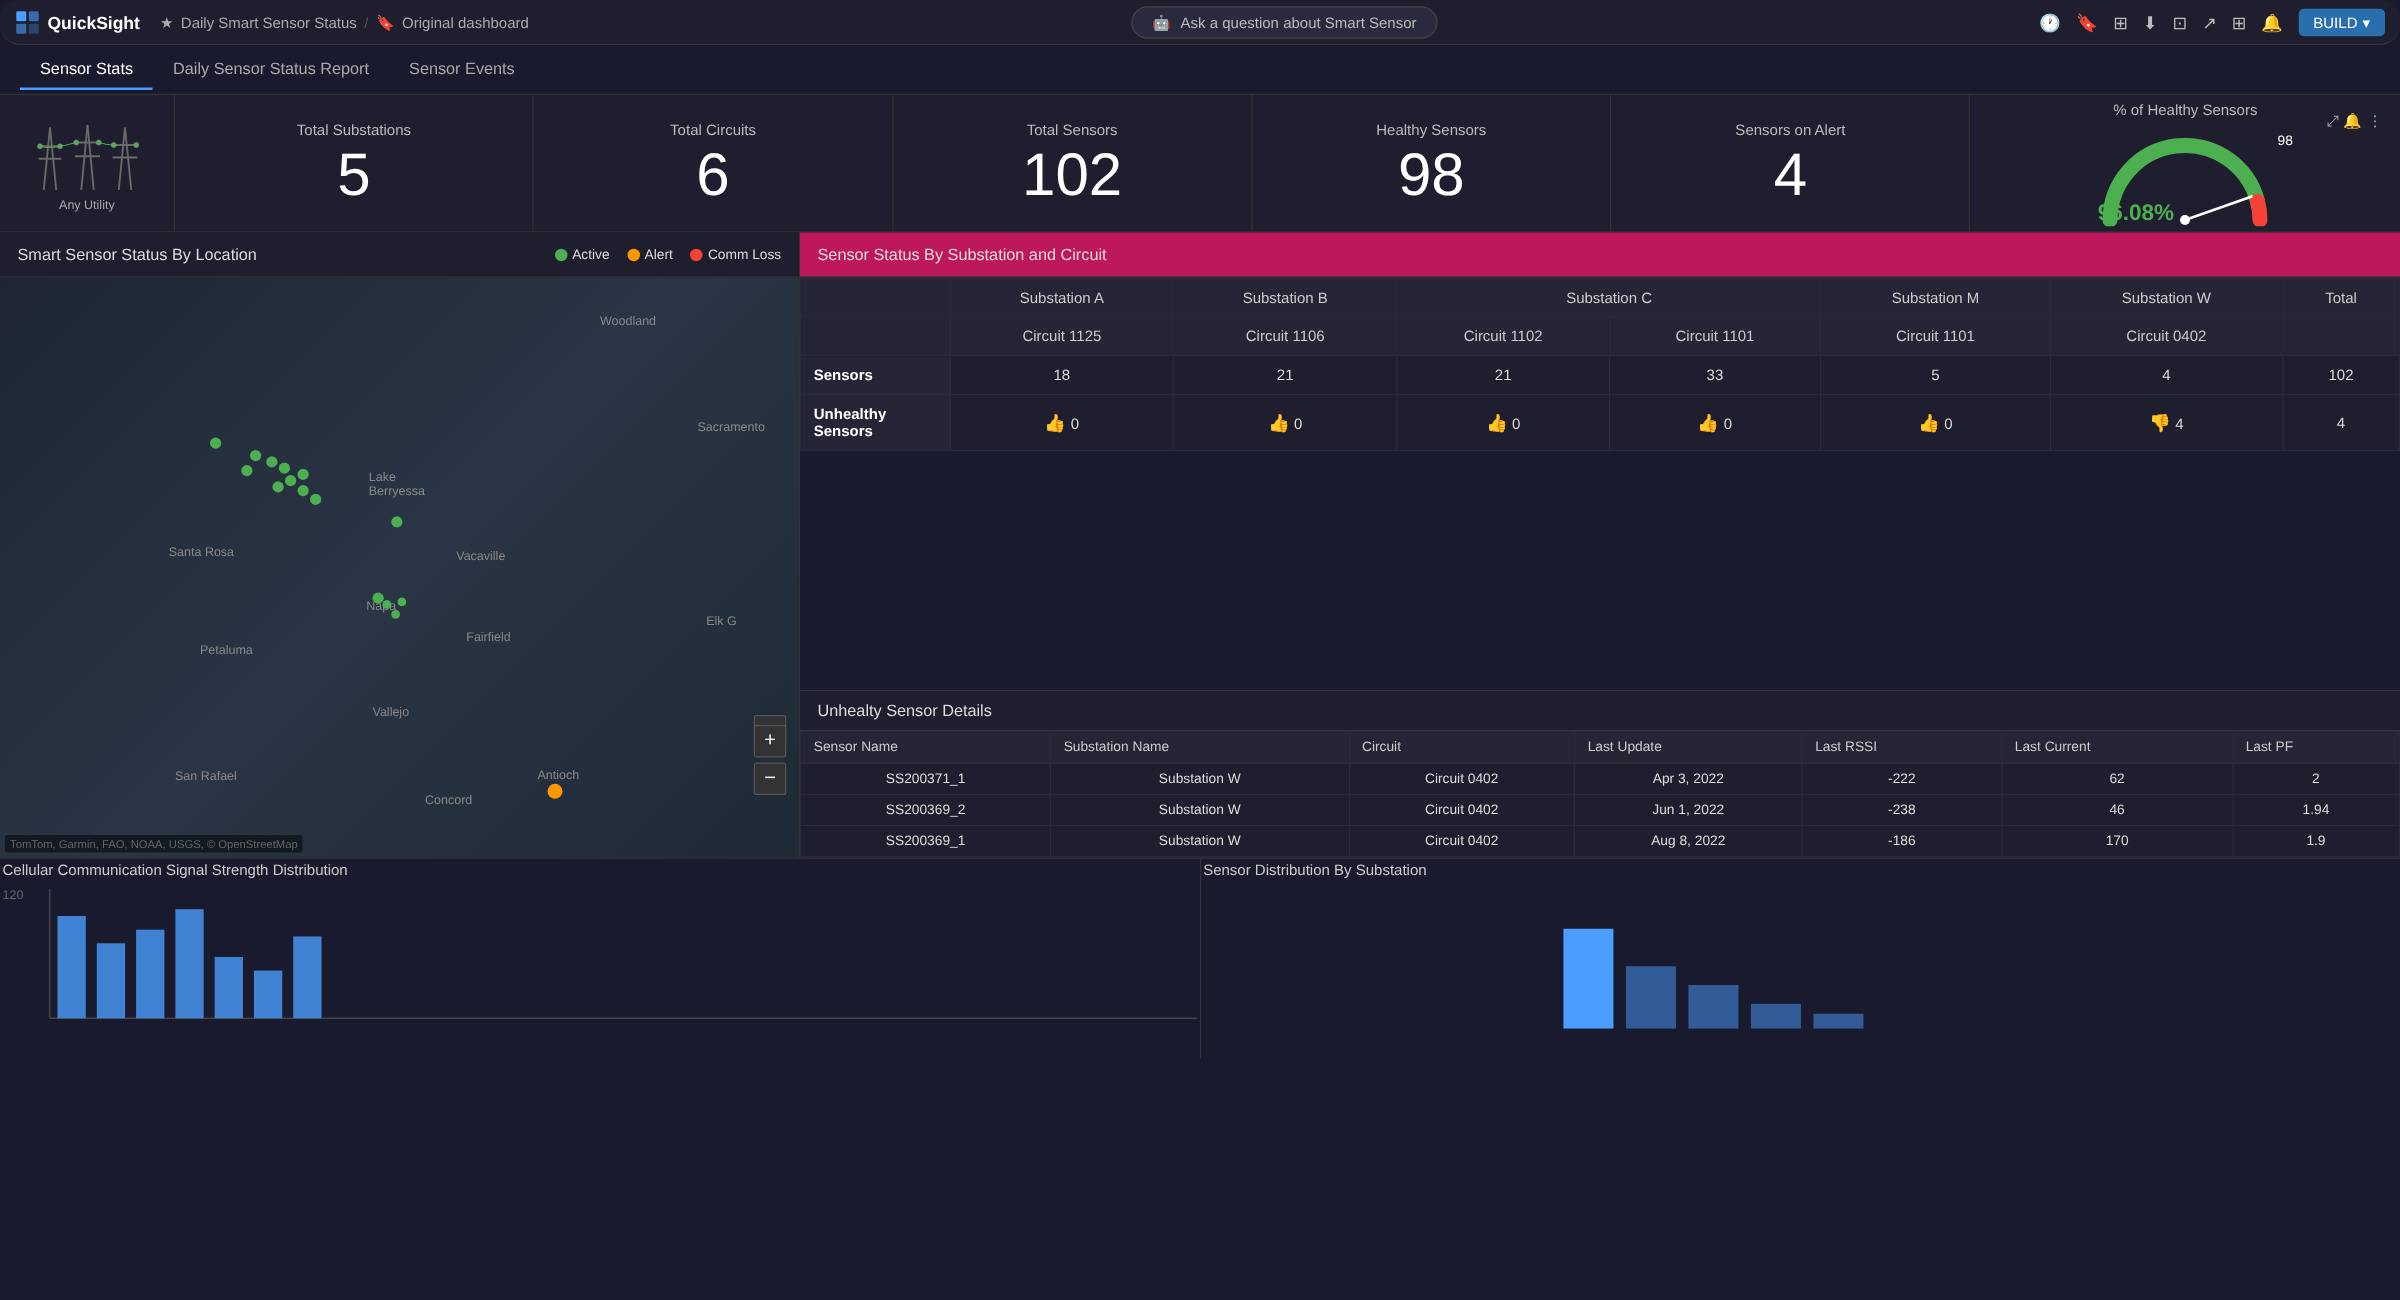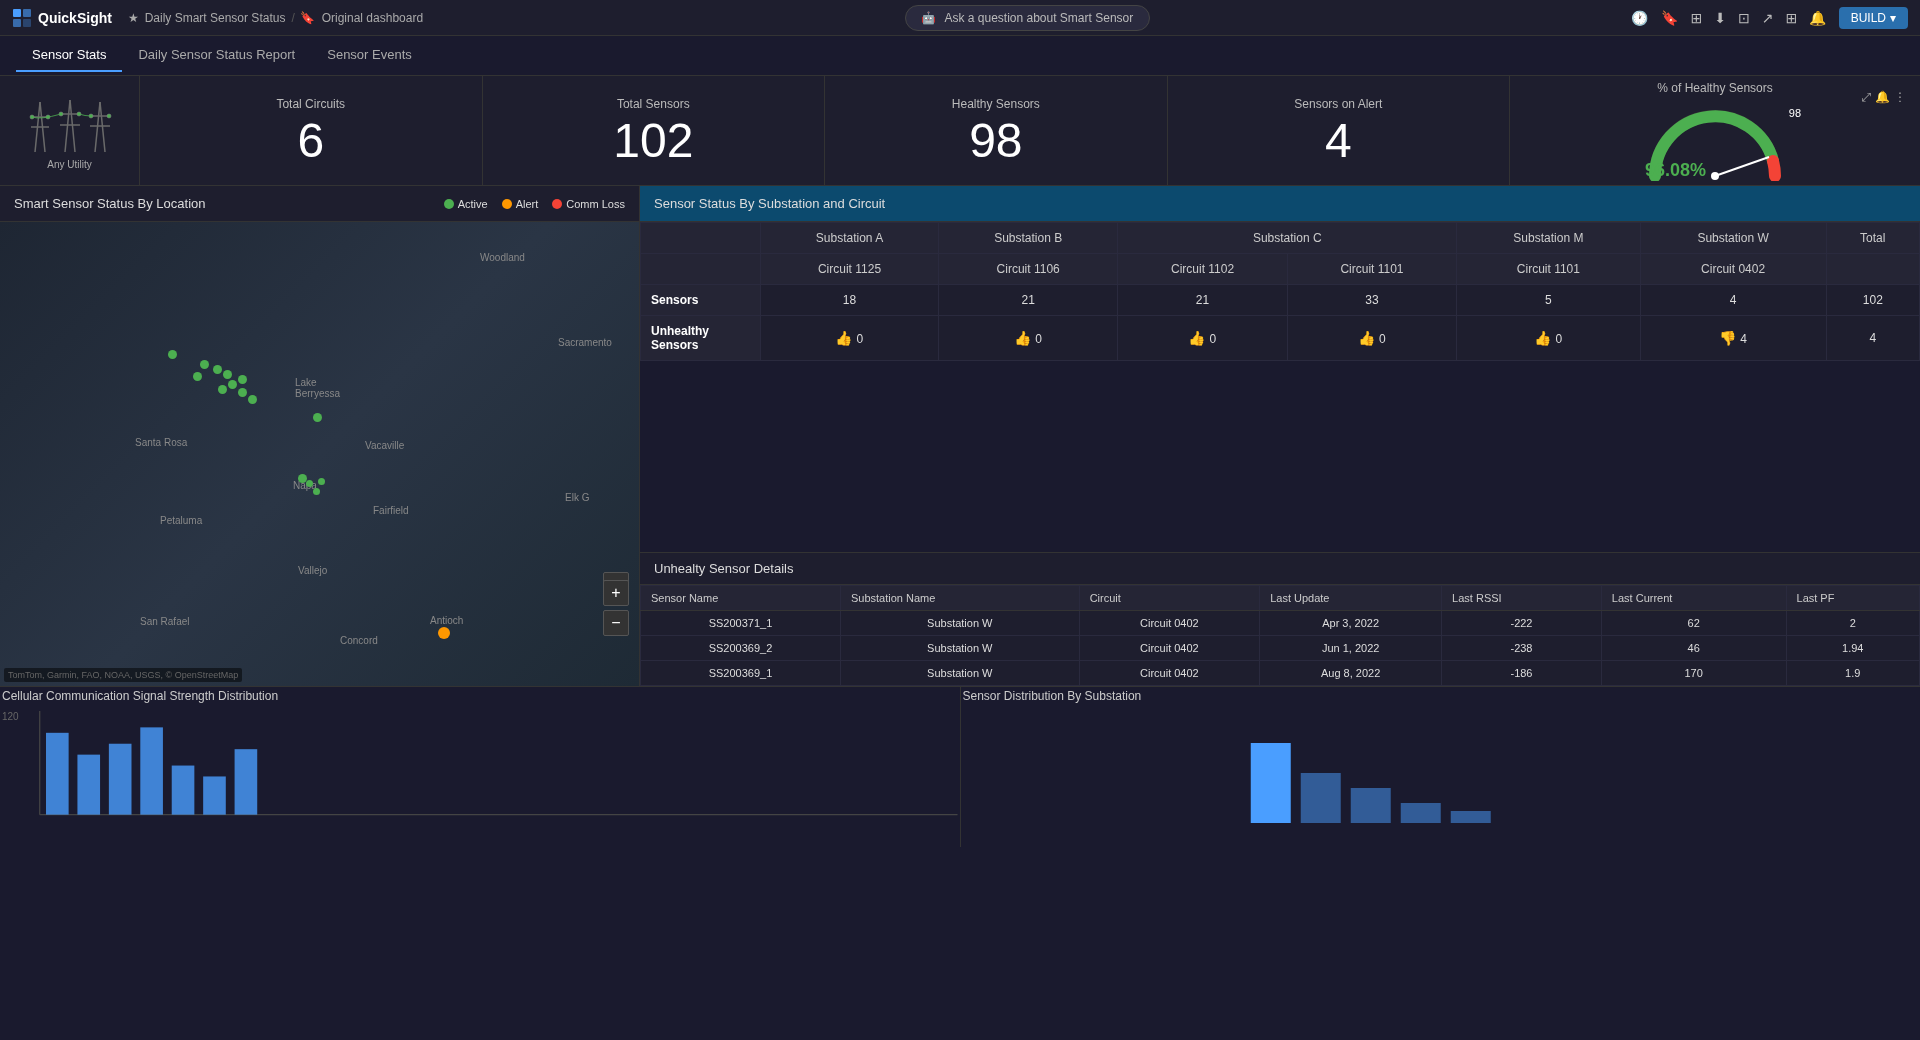--- a/index.html
+++ b/index.html
@@ -1,19 +1,19 @@
 <!DOCTYPE html>
 <html><head>
   <meta charset="utf-8">
   <style>
     * { box-sizing: border-box; margin: 0; padding: 0; }
     body { background: #1a1a2e; color: #e0e0e0; font-family: 'Arial', sans-serif; font-size: 13px; width: 1920px; min-height: 1040px; overflow-x: hidden; }
 
     
-    .top-bar { background: #1e1e2e; display: flex; align-items: center; height: 36px; padding: 0 12px; border-bottom: 1px solid #333; }
+    .top-bar { background: #1e1e2e; display: flex; align-items: center; height: 36px; padding: 0 12px; border-bottom: 1px solid #333; border-radius: 16px; }
     .top-bar-logo { display: flex; align-items: center; gap: 6px; color: #fff; font-size: 14px; font-weight: bold; margin-right: 16px; }
     .top-bar-logo svg { width: 20px; height: 20px; }
     .breadcrumb { color: #aaa; font-size: 12px; display: flex; align-items: center; gap: 6px; }
     .breadcrumb .sep { color: #555; }
     .top-bar-center { flex: 1; display: flex; justify-content: center; }
     .ai-bar { background: #2a2a3e; border: 1px solid #444; border-radius: 20px; padding: 5px 16px; display: flex; align-items: center; gap: 8px; color: #bbb; font-size: 12px; cursor: pointer; }
     .top-bar-right { display: flex; align-items: center; gap: 12px; color: #bbb; }
     .build-btn { background: #2a6fad; color: #fff; border: none; border-radius: 4px; padding: 4px 12px; cursor: pointer; font-size: 12px; display: flex; align-items: center; gap: 4px; }
 
     
@@ -52,21 +52,21 @@
     .map-pin.large { width: 12px; height: 12px; }
     .map-pin.medium { width: 9px; height: 9px; }
     .map-pin.small { width: 7px; height: 7px; }
     .map-controls { position: absolute; bottom: 50px; right: 10px; display: flex; flex-direction: column; gap: 4px; }
     .map-btn { width: 26px; height: 26px; background: #333; border: 1px solid #555; color: #fff; display: flex; align-items: center; justify-content: center; cursor: pointer; font-size: 16px; border-radius: 2px; }
     .map-expand { position: absolute; bottom: 90px; right: 10px; width: 26px; height: 26px; background: #333; border: 1px solid #555; color: #fff; display: flex; align-items: center; justify-content: center; cursor: pointer; border-radius: 2px; }
     .map-attribution { position: absolute; bottom: 4px; left: 4px; font-size: 9px; color: #666; background: rgba(0,0,0,0.5); padding: 2px 4px; border-radius: 2px; }
 
     
     .right-panel { flex: 1; display: flex; flex-direction: column; }
-    .right-panel-header { padding: 10px 14px; font-size: 13px; color: #ddd; background: #0c4a6e; border-bottom: 1px solid #333; }
+    .right-panel-header { padding: 10px 14px; font-size: 13px; color: #ddd; background: #be185d; border-bottom: 1px solid #333; }
 
     
     .table-container { flex: 1; overflow: auto; }
     table { width: 100%; border-collapse: collapse; }
     th, td { padding: 8px 10px; border: 1px solid #2a2a3e; font-size: 12px; text-align: center; }
     th { background: #252535; color: #ccc; font-weight: normal; }
     td { background: #1e1e2e; color: #ddd; }
     td.row-header { text-align: left; font-weight: bold; color: #fff; background: #252535; }
     .thumb-up { color: #4caf50; font-size: 14px; }
     .thumb-down { color: #f44336; font-size: 14px; }
@@ -169,20 +169,24 @@
           <circle cx="84" cy="24" r="2" fill="#4caf50"></circle>
 
           <path d="M7 25 Q15 28 36 22" stroke="#4caf50" stroke-width="0.8" fill="none"></path>
           <path d="M54 22 Q60 24 66 24" stroke="#4caf50" stroke-width="0.8" fill="none"></path>
         </g>
       </svg>
       <span class="stat-logo-text">Any Utility</span>
     </div>
   </div>
 
+  <div class="stat-box">
+    <div class="stat-label">Total Substations</div>
+    <div class="stat-value">5</div>
+  </div>
 
   <div class="stat-box">
     <div class="stat-label">Total Circuits</div>
     <div class="stat-value">6</div>
   </div>
 
   <div class="stat-box">
     <div class="stat-label">Total Sensors</div>
     <div class="stat-value">102</div>
   </div>

